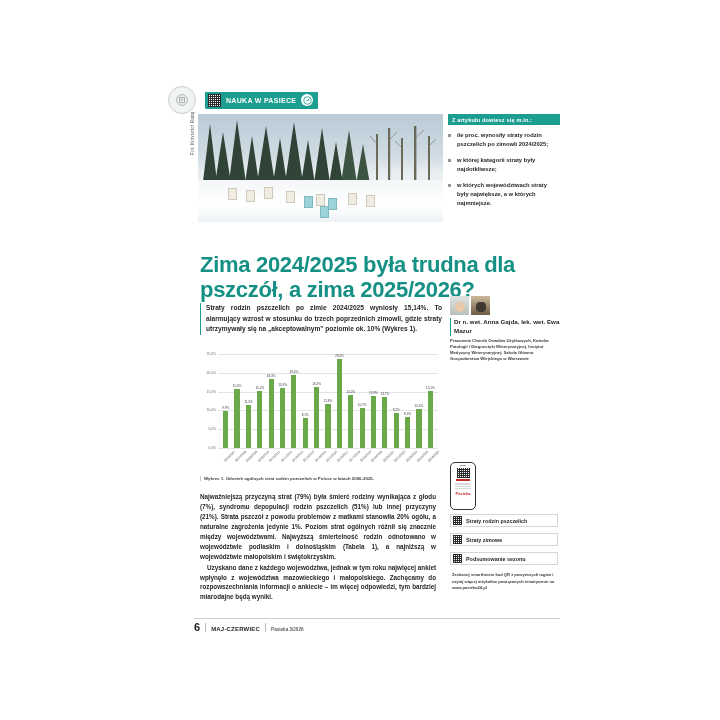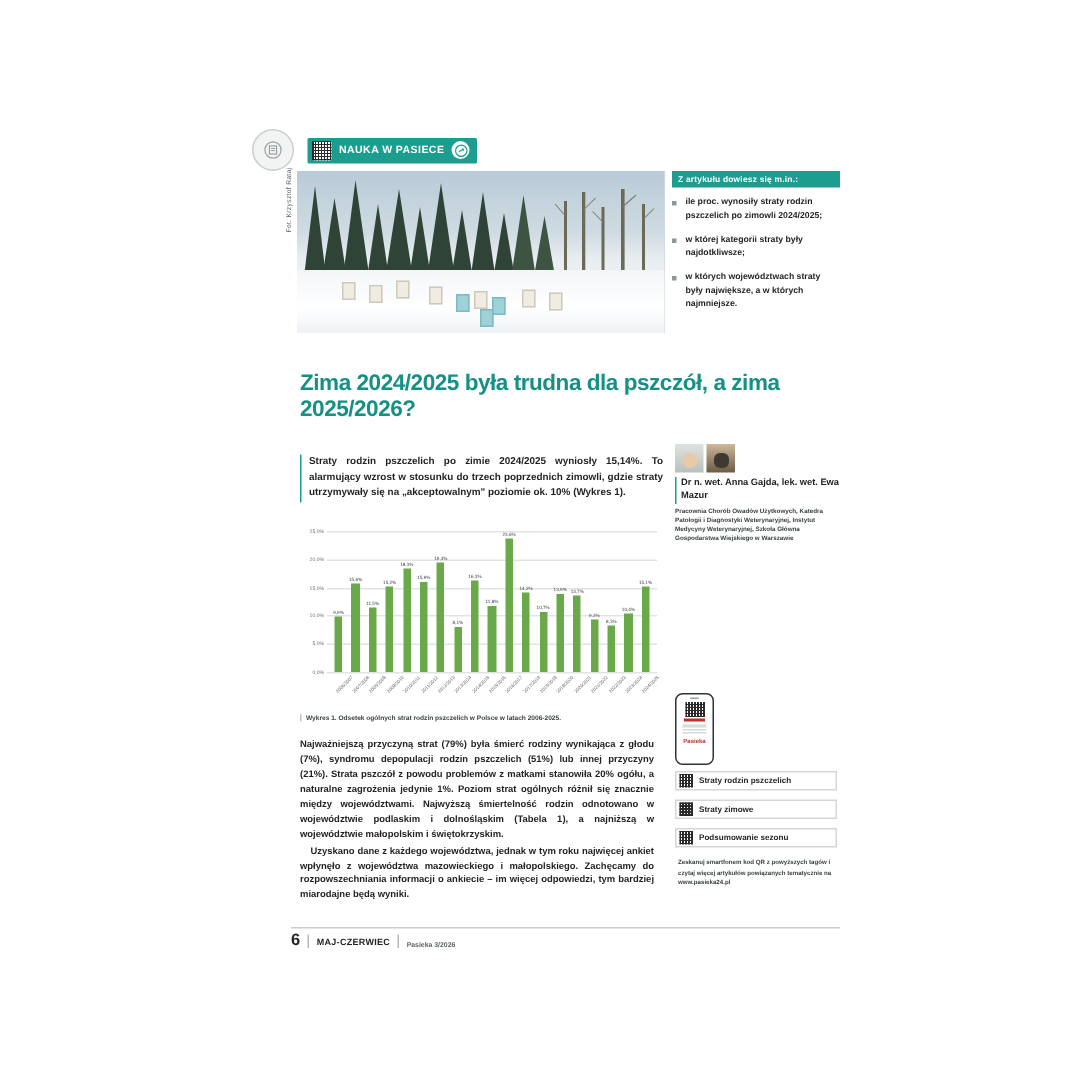--- a/index.html
+++ b/index.html
@@ -67,21 +67,21 @@
     position:relative;padding-left:9px;margin-bottom:7px;
     font-size:5.8px;line-height:1.55;color:#231f20;font-weight:bold;
   }
   .callout-list li .bullet{
     position:absolute;left:0;top:3px;width:3px;height:3px;background:#8d9799;
   }
 
   
   .headline{
     position:absolute;left:200px;top:238px;width:345px;
-    color:#159085;font-size:15px;line-height:1.13;font-weight:bold;
+    color:#159085;font-size:22px;line-height:1.13;font-weight:bold;
     letter-spacing:-.3px;
   }
 
   
   .lead{
     position:absolute;left:200px;top:303px;width:236px;
     font-size:6.6px;line-height:1.62;text-align:justify;font-weight:bold;
     border-left:1.5px solid #1b9e8f;padding-left:5px;
   }
 

